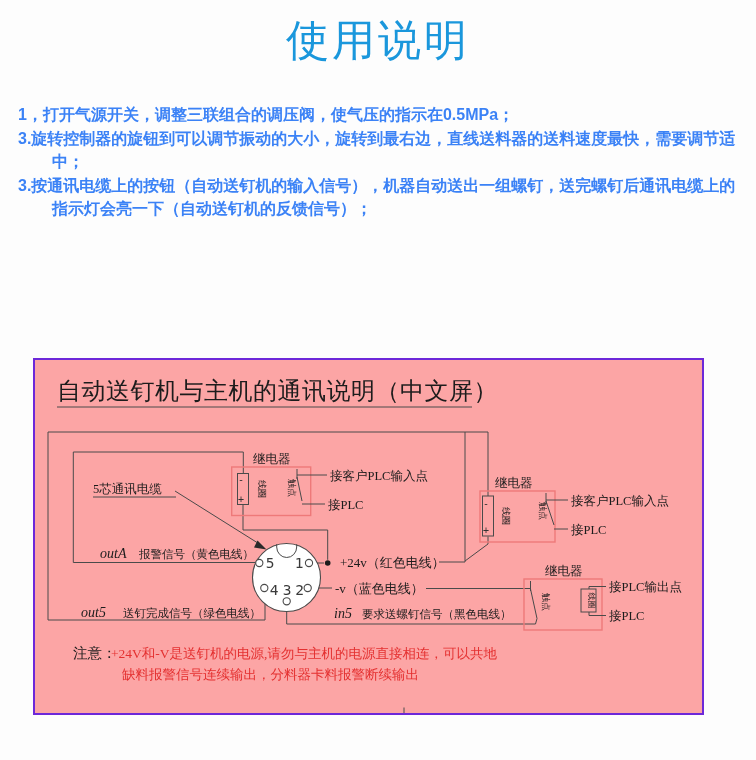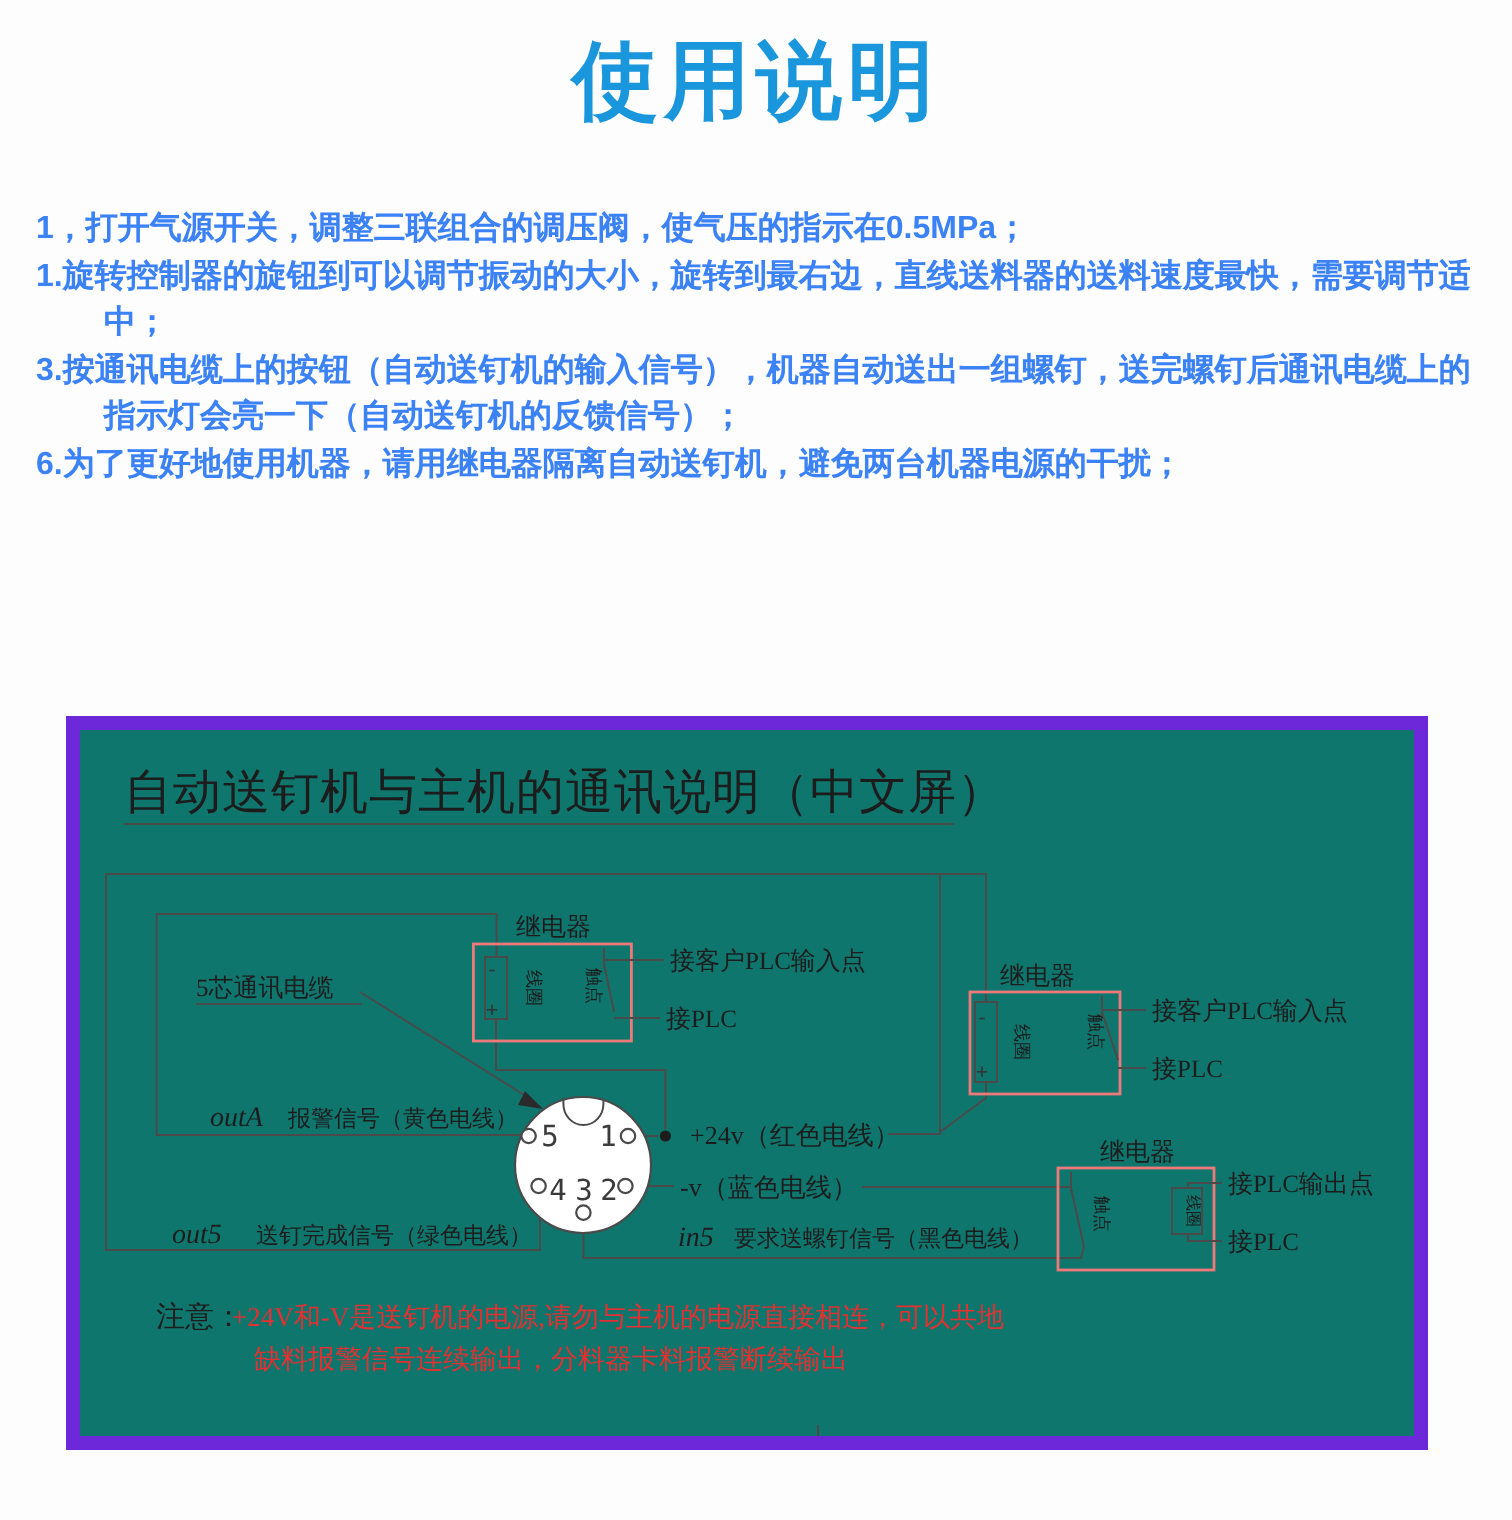--- a/index.html
+++ b/index.html
@@ -2,31 +2,31 @@
 <html><head>
 <meta charset="utf-8">
 <style>
   html,body{margin:0;padding:0;}
   body{
     width:756px;height:760px;position:relative;background:#fdfdfd;
     font-family:"Liberation Sans",sans-serif;overflow:hidden;
   }
   .main-title{
     position:absolute;top:12px;left:0;width:756px;text-align:center;
-    font-size:43px;font-weight:700;color:#1a97dc;letter-spacing:3px;
+    font-size:43px;font-weight:400;color:#1a97dc;letter-spacing:3px;
     font-family:"Liberation Sans",sans-serif;
   }
   .instr-list{
     position:absolute;top:103px;left:18px;width:724px;
     color:#3b82f6;font-size:16px;font-weight:700;line-height:23.5px;
   }
   .instr-item{padding-left:34px;text-indent:-34px;}
   .diagram{
     position:absolute;left:33px;top:358px;width:667px;height:353px;
-    border:7px solid #6d28d9;background:#0f766e;
+    border:2px solid #6d28d9;background:#fca5a5;
   }
   .diagram svg{position:absolute;left:0;top:0;}
   svg text{font-family:"Liberation Serif",serif;fill:#1c1c1c;}
   .dg-title{font-size:24px;letter-spacing:0.5px;}
   .lbl{font-size:12.5px;}
   .sig{font-size:11.5px;}
   .sigpre{font-size:14px;font-style:italic;font-family:"Liberation Serif",serif;}
   .pin{font-size:14.5px;font-family:"DejaVu Sans Mono",monospace;fill:#3a3a3a;}
   .coilmark{font-size:10px;font-family:"DejaVu Sans Mono",monospace;fill:#333;}
   .rot{font-size:9px;}
@@ -37,23 +37,22 @@
   .coilrect{stroke:#4a4a4a;stroke-width:1;fill:none;}
   .pincircle{stroke:#4a4a4a;stroke-width:1.1;fill:#ffffff;}
 </style>
 </head>
 <body>
 
 <div class="main-title">使用说明</div>
 
 <div class="instr-list">
   <div class="instr-item">1，打开气源开关，调整三联组合的调压阀，使气压的指示在0.5MPa；</div>
-  <div class="instr-item">1.旋转控制器的旋钮到可以调节振动的大小，旋转到最右边，直线送料器的送料速度最快，需要调节适中；</div>
+  <div class="instr-item">3.旋转控制器的旋钮到可以调节振动的大小，旋转到最右边，直线送料器的送料速度最快，需要调节适中；</div>
   <div class="instr-item">3.按通讯电缆上的按钮（自动送钉机的输入信号），机器自动送出一组螺钉，送完螺钉后通讯电缆上的指示灯会亮一下（自动送钉机的反馈信号）；</div>
-  <div class="instr-item">6.为了更好地使用机器，请用继电器隔离自动送钉机，避免两台机器电源的干扰；</div>
 </div>
 
 <div class="diagram">
 <svg width="667" height="353" viewBox="0 0 667 353">
 
   <text class="dg-title" x="22" y="39">自动送钉机与主机的通讯说明（中文屏）</text>
   <path class="wire" d="M22,47 H437" stroke="#2a2a2a"></path>
 
   <path class="wire" d="M13,72 H453 V136"></path>
   <path class="wire" d="M13,72 V260 H230 V231.6"></path>

